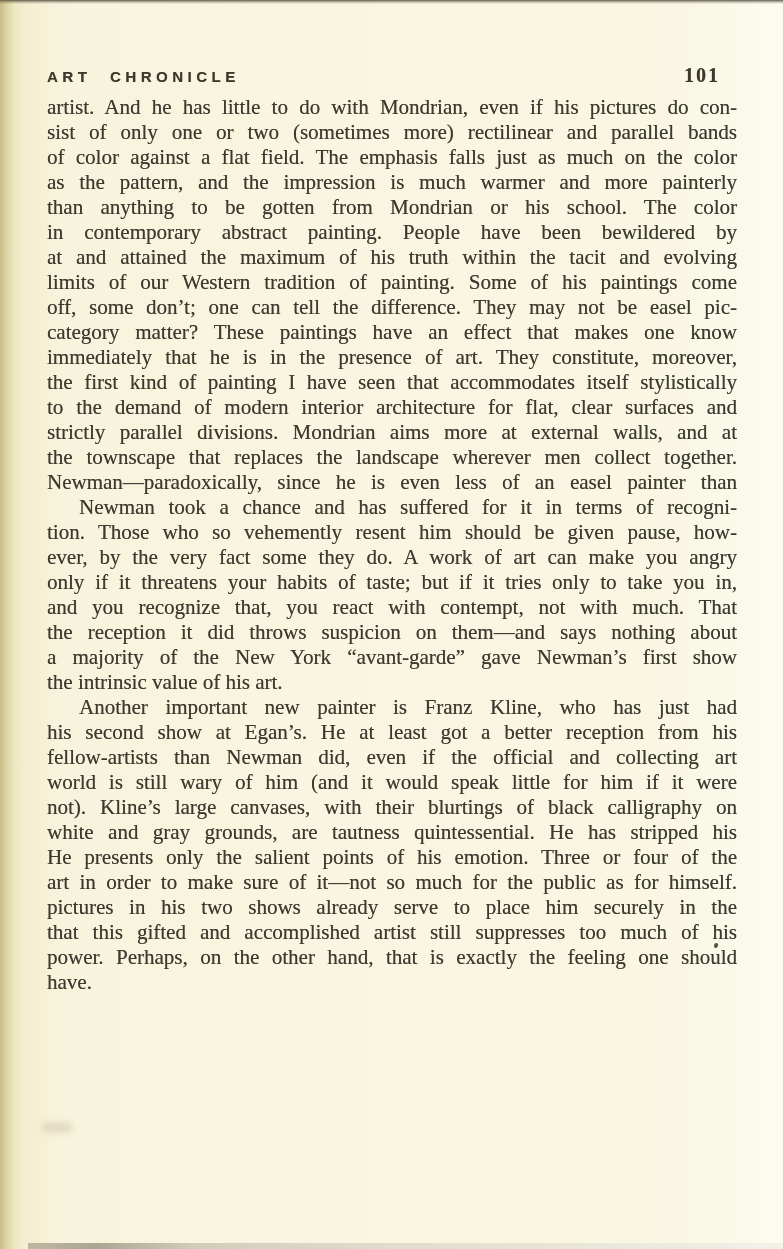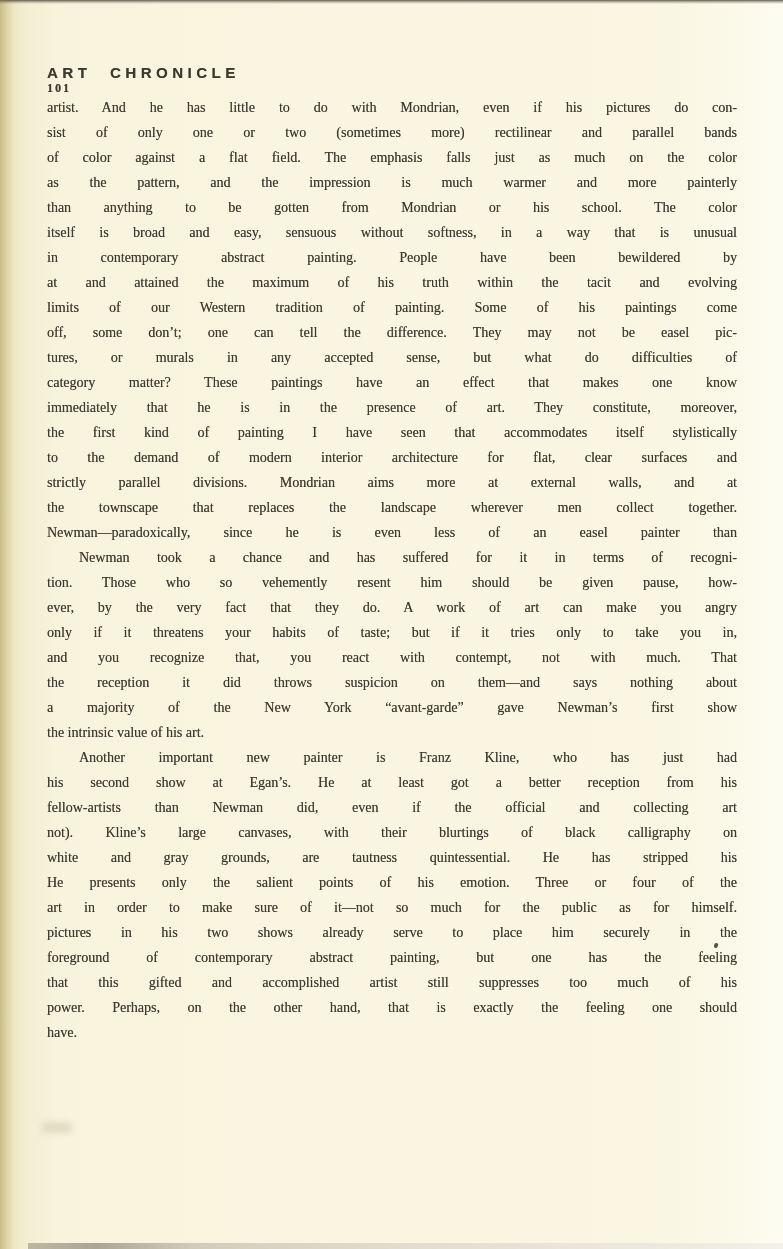--- a/index.html
+++ b/index.html
@@ -11,42 +11,42 @@
   }
   .page {
     position: absolute; inset: 0;
     background:
       linear-gradient(180deg, rgba(58,53,38,0.78) 0px, rgba(58,53,38,0.30) 2px, rgba(58,53,38,0) 4px),
       linear-gradient(90deg, #dcd2a2 0px, #eae1b6 7px, #f3edd0 22px, #f8f3dc 60px,
                       #f9f5e0 300px, #f9f6e2 650px, #fbf9e9 742px, #fdfcf1 783px);
   }
   .running-header {
     position: absolute; top: 64px; left: 47px; right: 46px;
-    display: flex; justify-content: space-between; align-items: baseline; flex-direction: column;
+    display: flex; justify-content: space-between; align-items: baseline;
   }
   .running-title {
     font-family: "Liberation Sans", sans-serif;
     font-weight: 700; font-size: 15px;
     letter-spacing: 4.5px; word-spacing: 10px;
     color: #3c392c;
     text-shadow: 0.3px 0.3px 0.4px rgba(60,57,46,0.55);
   }
   .folio {
     font-family: "Liberation Serif", serif;
-    font-weight: 700; font-size: 12px;
+    font-weight: 700; font-size: 20px;
     letter-spacing: 2px; color: #3c392c;
     margin-right: 17px;
     text-shadow: 0.3px 0.3px 0.4px rgba(60,57,46,0.55);
   }
   .page-text {
     position: absolute; top: 95px; left: 47px; width: 690px;
   }
   .line {
     font-family: "Liberation Serif", serif;
-    font-size: 14px; line-height: 25px;
+    font-size: 21px; line-height: 25px;
     color: #3c392e;
     text-align: justify;
     text-align-last: justify;
     white-space: normal;
     text-shadow: 0.2px 0.2px 0.35px rgba(60,57,46,0.6);
   }
   .line.last { text-align-last: left; }
   .line.indent { text-indent: 32px; }
   .ink-speck {
     position: absolute; left: 714px; top: 943px;
@@ -82,54 +82,52 @@
     <span class="folio">101</span>
   </div>
 
   <div class="page-text">
       <div>
         <div class="line">artist. And he has little to do with Mondrian, even if his pictures do con-</div>
         <div class="line">sist of only one or two (sometimes more) rectilinear and parallel bands</div>
         <div class="line">of color against a flat field. The emphasis falls just as much on the color</div>
         <div class="line">as the pattern, and the impression is much warmer and more painterly</div>
         <div class="line">than anything to be gotten from Mondrian or his school. The color</div>
-        <div class="line">itself is broad and easy, sensuous without softness, in a way that is unusual</div>
         <div class="line">in contemporary abstract painting. People have been bewildered by</div>
         <div class="line">at and attained the maximum of his truth within the tacit and evolving</div>
         <div class="line">limits of our Western tradition of painting. Some of his paintings come</div>
         <div class="line">off, some don’t; one can tell the difference. They may not be easel pic-</div>
-        <div class="line">tures, or murals in any accepted sense, but what do difficulties of</div>
         <div class="line">category matter? These paintings have an effect that makes one know</div>
         <div class="line">immediately that he is in the presence of art. They constitute, moreover,</div>
         <div class="line">the first kind of painting I have seen that accommodates itself stylistically</div>
         <div class="line">to the demand of modern interior architecture for flat, clear surfaces and</div>
         <div class="line">strictly parallel divisions. Mondrian aims more at external walls, and at</div>
         <div class="line">the townscape that replaces the landscape wherever men collect together.</div>
         <div class="line">Newman—paradoxically, since he is even less of an easel painter than</div>
       </div>
       <div>
         <div class="line indent">Newman took a chance and has suffered for it in terms of recogni-</div>
         <div class="line">tion. Those who so vehemently resent him should be given pause, how-</div>
-        <div class="line">ever, by the very fact that they do. A work of art can make you angry</div>
+        <div class="line">ever, by the very fact some they do. A work of art can make you angry</div>
         <div class="line">only if it threatens your habits of taste; but if it tries only to take you in,</div>
         <div class="line">and you recognize that, you react with contempt, not with much. That</div>
         <div class="line">the reception it did throws suspicion on them—and says nothing about</div>
         <div class="line">a majority of the New York “avant-garde” gave Newman’s first show</div>
         <div class="line last">the intrinsic value of his art.</div>
       </div>
       <div>
         <div class="line indent">Another important new painter is Franz Kline, who has just had</div>
         <div class="line">his second show at Egan’s. He at least got a better reception from his</div>
         <div class="line">fellow-artists than Newman did, even if the official and collecting art</div>
+        <div class="line">world is still wary of him (and it would speak little for him if it were</div>
         <div class="line">not). Kline’s large canvases, with their blurtings of black calligraphy on</div>
         <div class="line">white and gray grounds, are tautness quintessential. He has stripped his</div>
         <div class="line">He presents only the salient points of his emotion. Three or four of the</div>
         <div class="line">art in order to make sure of it—not so much for the public as for himself.</div>
         <div class="line">pictures in his two shows already serve to place him securely in the</div>
-        <div class="line">foreground of contemporary abstract painting, but one has the feeling</div>
         <div class="line">that this gifted and accomplished artist still suppresses too much of his</div>
         <div class="line">power. Perhaps, on the other hand, that is exactly the feeling one should</div>
         <div class="line last">have.</div>
       </div>
     </div>
 
   <div class="ink-speck"></div>
   <div class="ghost-smudge"></div>
   <div class="scan-edge-bottom"></div>
 </div>

